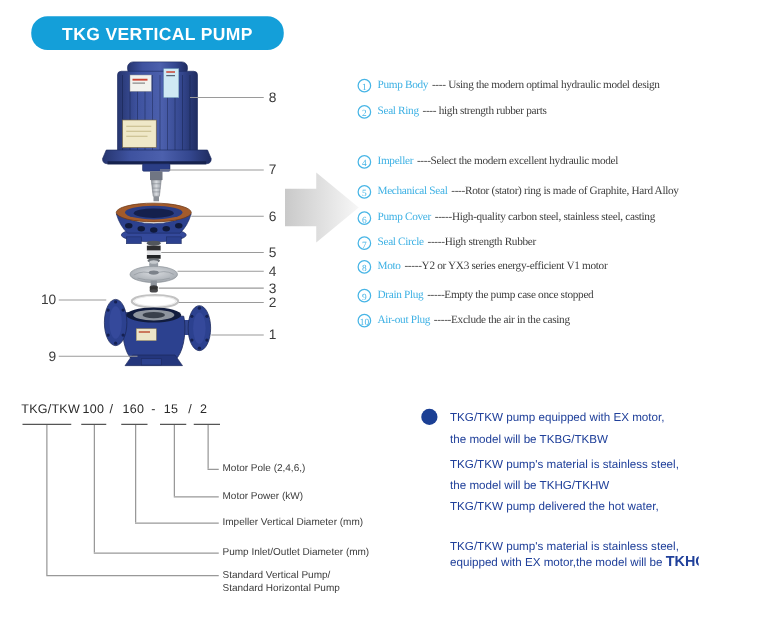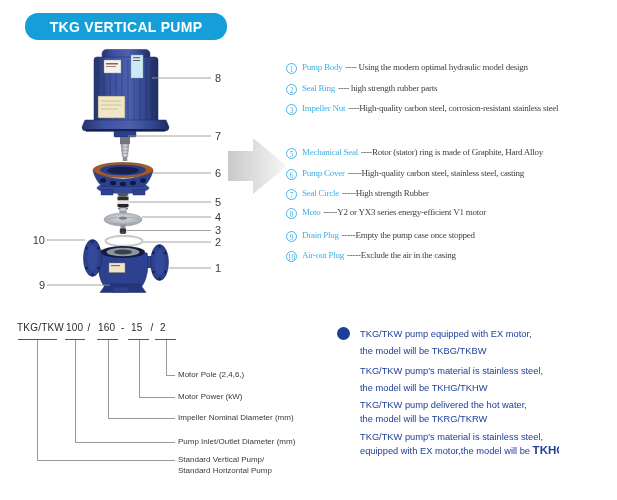--- a/index.html
+++ b/index.html
@@ -189,21 +189,21 @@
     <text class="co-num" x="215" y="220.5">4</text>
     <text class="co-num" x="215" y="234">3</text>
     <text class="co-num" x="215" y="245.5">2</text>
     <text class="co-num" x="215" y="271.5">1</text>
     <text class="co-num" x="45" y="243.5" text-anchor="end">10</text>
     <text class="co-num" x="45" y="288.5" text-anchor="end">9</text>
   </svg>
 
   <div class="pl-row" style="top:61px"><span class="badge">1</span><span class="pname">Pump Body</span><span class="pdesc">---- Using the modern optimal hydraulic model design</span></div>
   <div class="pl-row" style="top:82px"><span class="badge">2</span><span class="pname">Seal Ring</span><span class="pdesc">---- high strength rubber parts</span></div>
-  <div class="pl-row" style="top:102px"><span class="badge">3</span><span class="pname">Impeller Nut</span><span class="pdesc">----High-quality carbon steel, corrosion-resistant stainless steel</span></div>
+  <div class="pl-row" style="top:122px"><span class="badge">4</span><span class="pname">Impeller</span><span class="pdesc">----Select the modern excellent hydraulic model</span></div>
   <div class="pl-row" style="top:146px"><span class="badge">5</span><span class="pname">Mechanical Seal</span><span class="pdesc">----Rotor (stator) ring is made of Graphite, Hard Alloy</span></div>
   <div class="pl-row" style="top:167px"><span class="badge">6</span><span class="pname">Pump Cover</span><span class="pdesc">-----High-quality carbon steel, stainless steel, casting</span></div>
   <div class="pl-row" style="top:187px"><span class="badge">7</span><span class="pname">Seal Circle</span><span class="pdesc">-----High strength Rubber</span></div>
   <div class="pl-row" style="top:206px"><span class="badge">8</span><span class="pname">Moto</span><span class="pdesc">-----Y2 or YX3 series energy-efficient V1 motor</span></div>
   <div class="pl-row" style="top:229px"><span class="badge">9</span><span class="pname">Drain Plug</span><span class="pdesc">-----Empty the pump case once stopped</span></div>
   <div class="pl-row" style="top:249px"><span class="badge">10</span><span class="pname">Air-out Plug</span><span class="pdesc">-----Exclude the air in the casing</span></div>
 
   <span class="mc" style="left:17px">TKG/TKW</span>
   <span class="mc" style="left:66px">100</span>
   <span class="mc" style="left:87.5px">/</span>
@@ -226,28 +226,27 @@
   <div class="vline" style="left:166px;top:340px;height:35px"></div>
 
   <div class="hline" style="left:166px;top:375px;width:9px"></div>
   <div class="hline" style="left:139px;top:397px;width:36px"></div>
   <div class="hline" style="left:108px;top:418px;width:67px"></div>
   <div class="hline" style="left:75px;top:442px;width:100px"></div>
   <div class="hline" style="left:37px;top:460px;width:138px"></div>
 
   <div class="mc-label" style="top:370px">Motor Pole (2,4,6,)</div>
   <div class="mc-label" style="top:392px">Motor Power  (kW)</div>
-  <div class="mc-label" style="top:413px">Impeller Nominal Diameter (mm)</div>
+  <div class="mc-label" style="top:413px">Impeller Vertical Diameter (mm)</div>
   <div class="mc-label" style="top:437px">Pump Inlet/Outlet Diameter (mm)</div>
   <div class="mc-label" style="top:455px">Standard Vertical Pump/</div>
   <div class="mc-label" style="top:466px">Standard  Horizontal Pump</div>
 
   <div class="dot"></div>
   <div class="note" style="top:329px">TKG/TKW pump equipped with EX motor,</div>
   <div class="note" style="top:346px">the model will be TKBG/TKBW</div>
   <div class="note" style="top:366px">TKG/TKW pump's material is stainless steel,</div>
   <div class="note" style="top:400px">TKG/TKW pump delivered the hot water,</div>
   <div class="note" style="top:383px">the model will be TKHG/TKHW</div>
-  <div class="note" style="top:414px">the model will be TKRG/TKRW</div>
   <div class="note" style="top:432px">TKG/TKW pump's material is stainless steel,</div>
   <div class="note" style="top:444px"><span>equipped with EX motor,the model will be </span><b class="fm">TKHGB/TKHWB</b></div>
 
 </div>
 
 </body></html>

